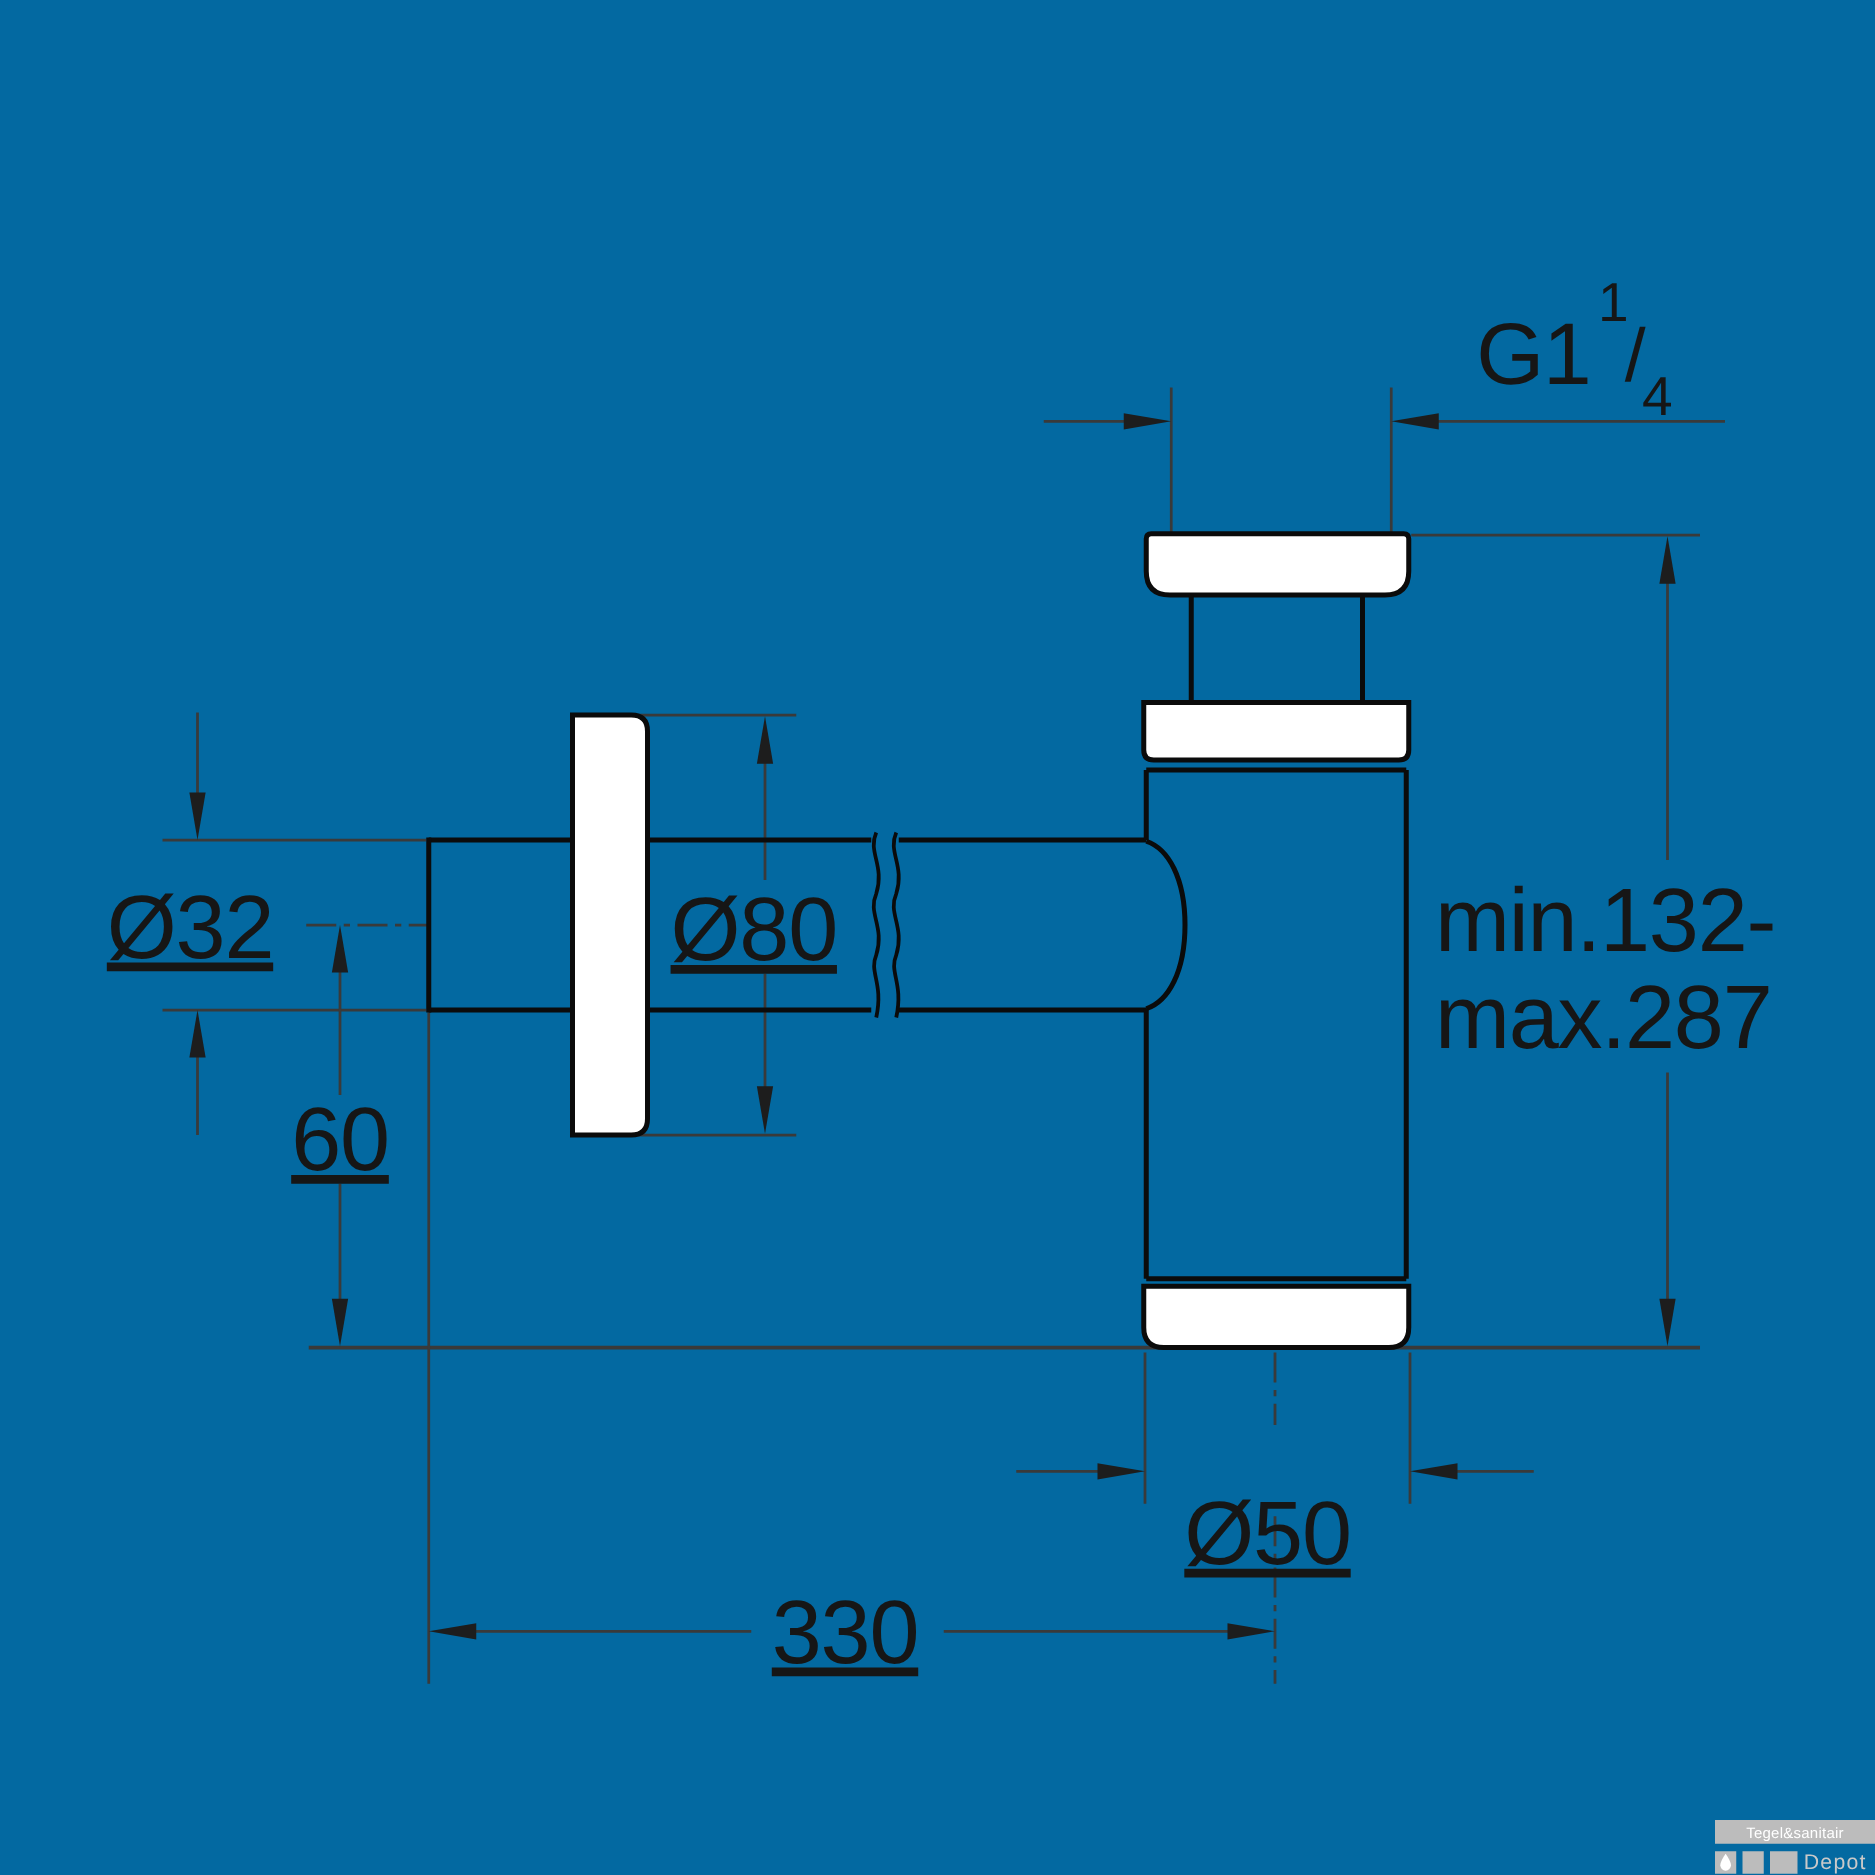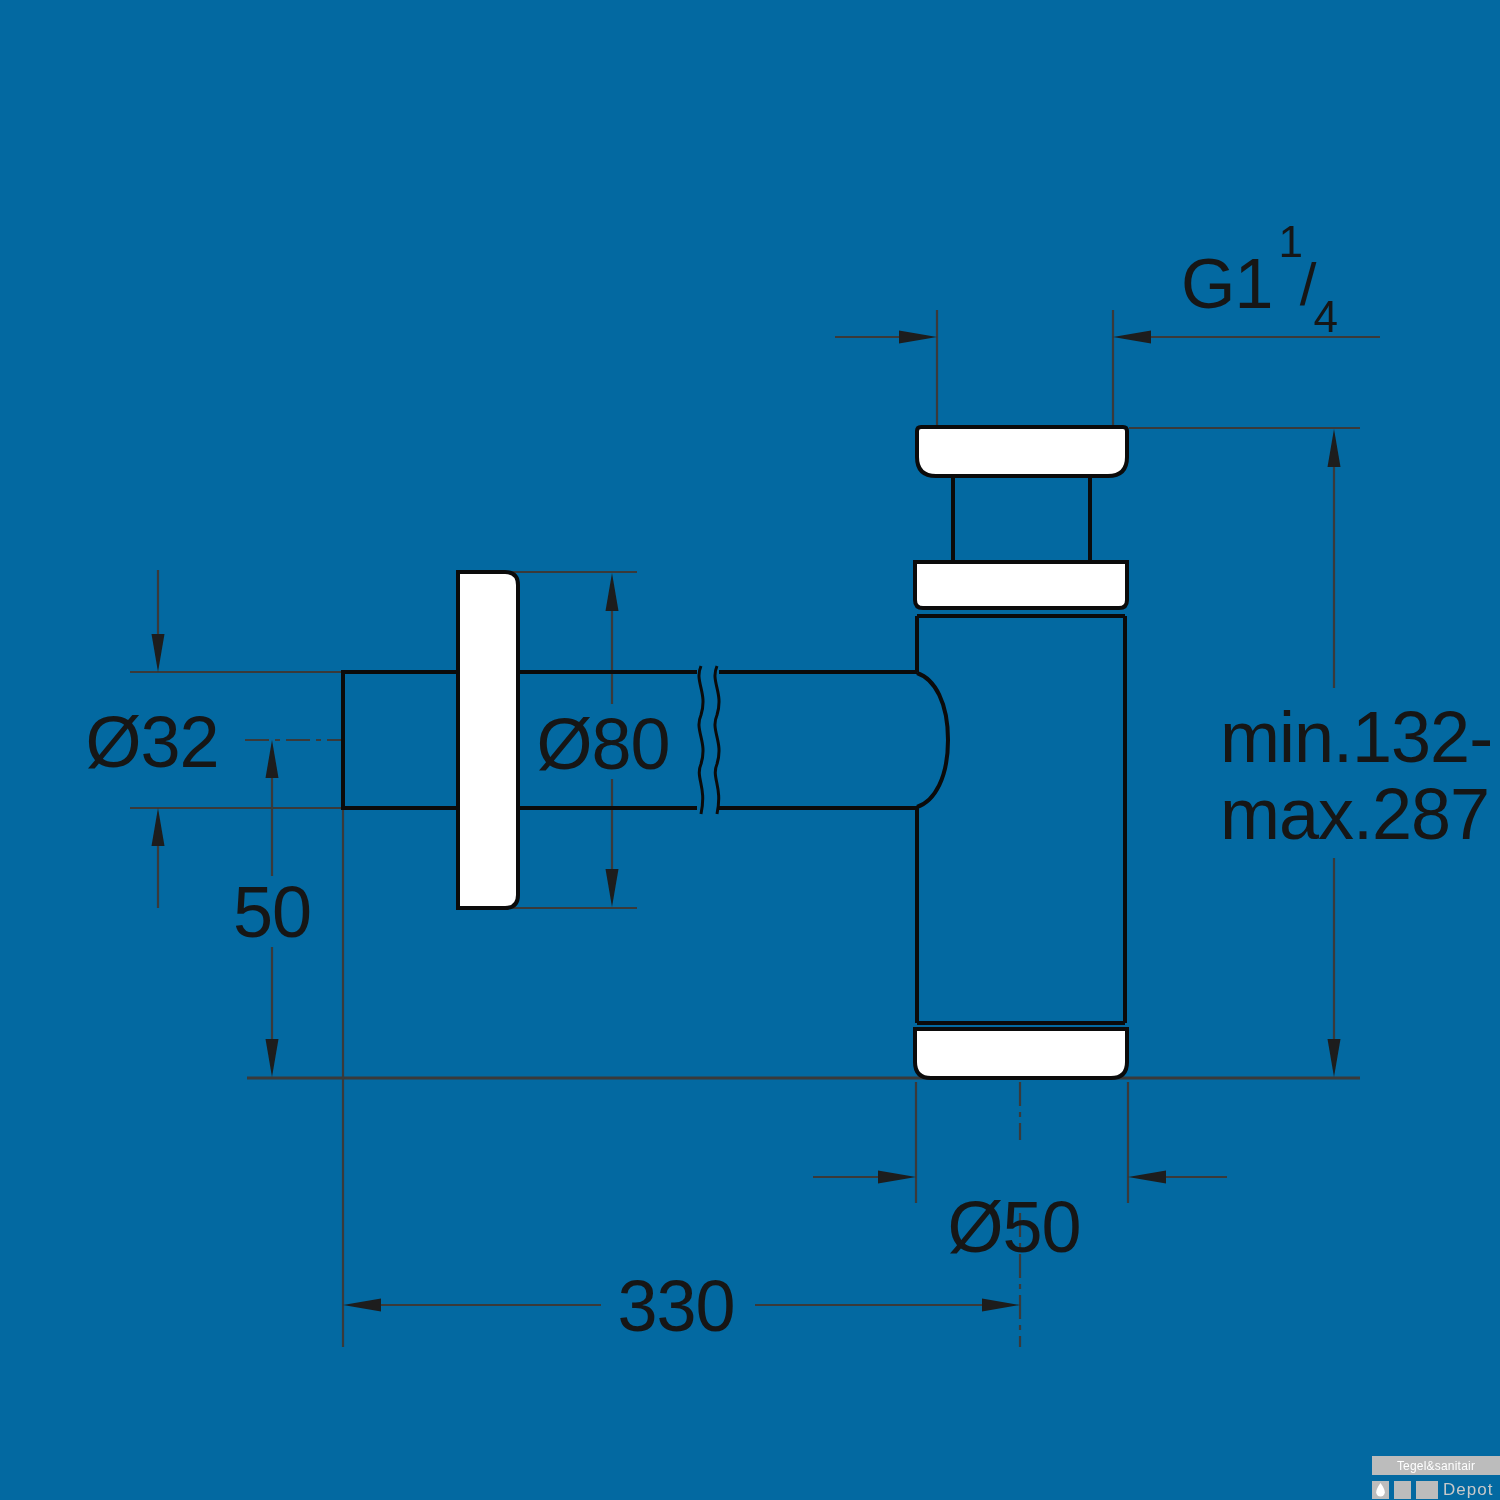--- a/index.html
+++ b/index.html
@@ -5,23 +5,23 @@
   html,body{margin:0;padding:0;background:#fff;}
   .canvas{
     position:relative;width:1488px;height:1500px;background:#0369a1;overflow:hidden;
     font-family:"Liberation Sans","DejaVu Sans",sans-serif;
     padding-left:31px;
   }
   .drawing-svg{position:absolute;left:0;top:0;width:1500px;height:1500px;}
 
   .label{
     position:absolute;font-size:72px;color:#161616;line-height:1;
-    white-space:nowrap;transform:translate(-50%,-50%);letter-spacing:-1px;
+    white-space:nowrap;transform:translate(-50%,-50%);letter-spacing:-1px;text-decoration:underline;
   }
-  .minmax{position:absolute;left:1220px;top:699px;font-size:72px;color:#161616;
+  .minmax{position:absolute;left:1148px;top:699px;font-size:72px;color:#161616;
     line-height:77px;white-space:nowrap;letter-spacing:-1px;}
   .g-label{position:absolute;left:1258px;top:288px;transform:translate(-50%,-50%);
     font-size:70px;color:#161616;white-space:nowrap;letter-spacing:-1px;}
   .g-label sup{font-size:44px;position:relative;top:-26px;left:6px;}
   .g-label .slash{font-size:60px;position:relative;top:-2px;left:4px;}
   .g-label sub{font-size:44px;position:relative;top:10px;left:2px;}
 
   
   .wm{position:absolute;left:1372px;top:1456px;width:128px;}
   .wm-bar{width:128px;height:19px;background:#bcbcbc;color:#ffffff;
@@ -129,21 +129,21 @@
 
   <div class="g-label"><span>G1</span><sup>1</sup><span class="slash">/</span><sub>4</sub></div>
 
   <div class="minmax">
     <div>min.132-</div>
     <div>max.287</div>
   </div>
 
   <div class="label" style="left:152px;top:742px;">Ø32</div>
   <div class="label" style="left:603px;top:744px;">Ø80</div>
-  <div class="label" style="left:272px;top:912px;">50</div>
+  <div class="label" style="left:272px;top:912px;">60</div>
   <div class="label" style="left:1014px;top:1227px;">Ø50</div>
   <div class="label" style="left:676px;top:1306px;">330</div>
 
   <div class="wm">
     <div class="wm-bar">Tegel&amp;sanitair</div>
     <div class="wm-row">
       <div class="wm-sq sq1">
         <svg width="11" height="15" viewBox="0 0 10 14">
           <path d="M5 0 C5 0 1 5.5 1 8.6 a4 4 0 0 0 8 0 C9 5.5 5 0 5 0 Z" fill="#ffffff"></path>
         </svg>

